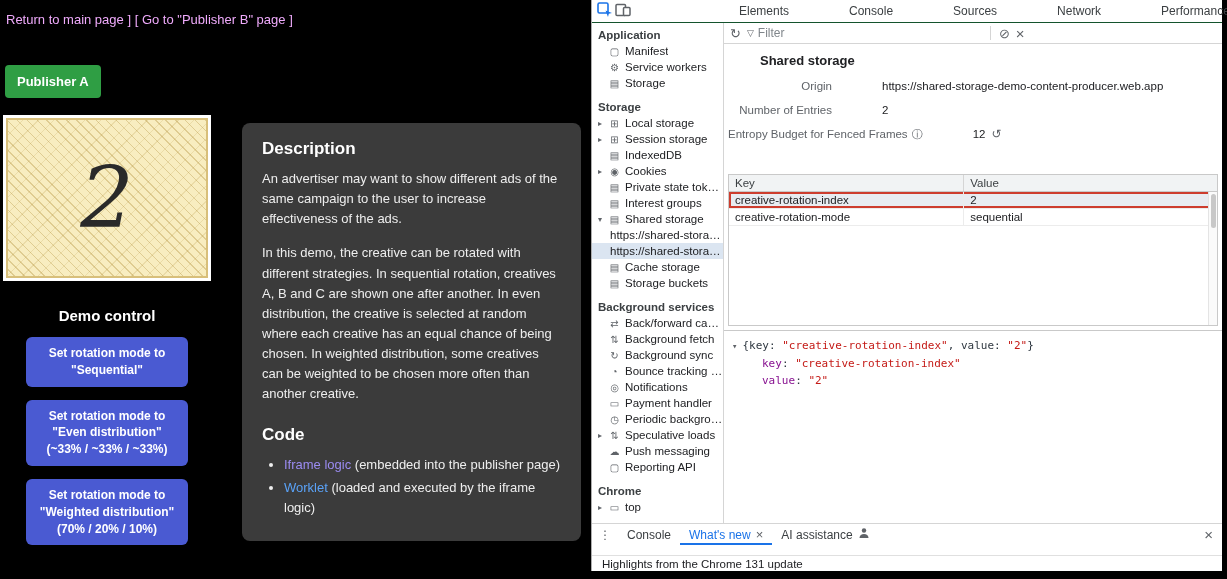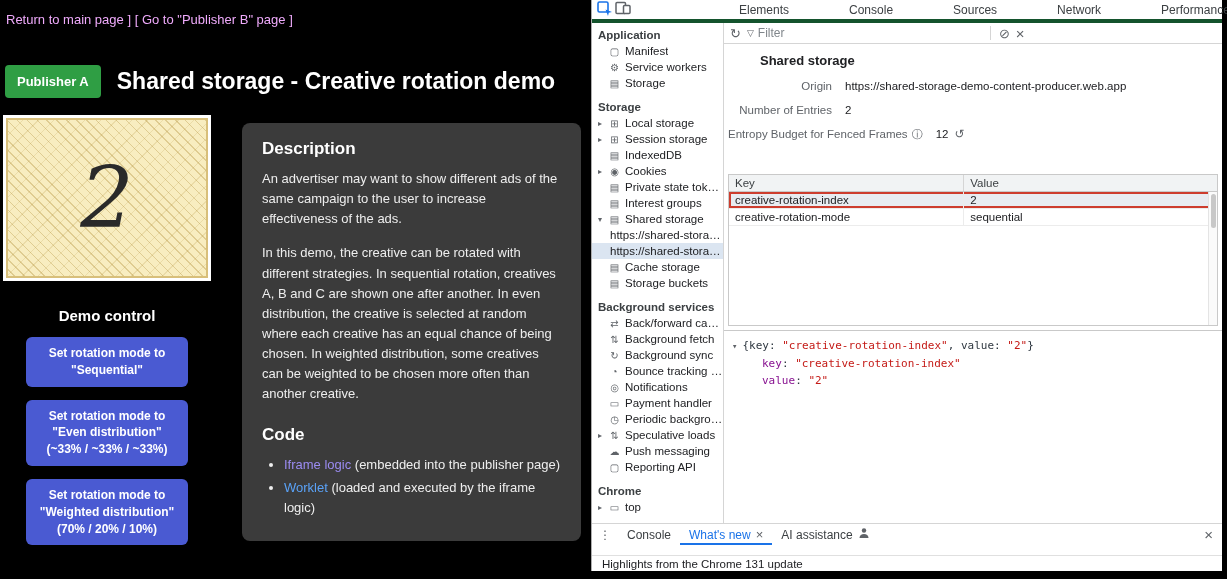--- a/index.html
+++ b/index.html
@@ -32,21 +32,21 @@
   .desc-panel p { font-size:13px; line-height:1.55; color:#eeeeee; margin-bottom:14px; }
   .code-h { margin-top:20px; }
   .code-list { margin-top:6px; padding-left:22px; }
   .code-list li { font-size:13px; line-height:1.5; color:#eeeeee; margin-bottom:4px; }
   .lnk1 { color:#9b8cf2; cursor:pointer; }
   .lnk2 { color:#5aa2f7; cursor:pointer; }
 
   
   .devtools { flex:1; background:#fff; color:#202124; display:flex; flex-direction:column; margin:0 5px 8px 0;
     border-left:1px solid #adadad; font-size:12px; min-width:0; }
-  .dt-tabbar { height:23px; flex:none; display:flex; align-items:center; border-bottom:4px solid #14532d; color:#3c4043;gap:46px; }
+  .dt-tabbar { height:23px; flex:none; display:flex; align-items:center; border-bottom:1px solid #14532d; color:#3c4043;gap:46px; }
   .tab-icons { display:flex; align-items:center; gap:2px; padding:0 5px; }
   .vsep { width:1px; height:14px; background:#d5d5d5; margin:0 2px; }
   .dt-tab { padding:0 7px; height:100%; display:flex; align-items:center; cursor:pointer; white-space:nowrap; }
   .dt-tab.selected { color:#1a73e8; box-shadow:inset 0 -2px 0 #1a73e8; }
   .more-tabs { padding:0 6px; color:#5f6368; cursor:pointer; }
   .tabbar-right { margin-left:auto; display:flex; align-items:center; gap:9px; padding-right:8px; color:#5f6368; }
   .issues { display:flex; align-items:center; gap:3px; cursor:pointer; }
   .issues-count { font-size:11px; color:#5f6368; }
   .ticon { cursor:pointer; font-size:13px; color:#5f6368; }
 
@@ -67,21 +67,21 @@
   .filter-wrap { display:flex; align-items:center; gap:4px; width:235px; }
   .funnel { font-size:9px; color:#5f6368; }
   .filter-input { border:none; outline:none; font-size:12px; color:#202124; width:190px; font-family:"Liberation Sans",sans-serif; }
   .filter-input::placeholder { color:#80868b; }
   .tb-block { font-size:13px; cursor:pointer; }
   .tb-x { font-size:15px; cursor:pointer; }
 
   .dt-content { flex:1; display:flex; flex-direction:column; min-height:0; background:#fff; }
   .report-title { padding:9px 0 0 36px; font-size:13px; font-weight:bold; color:#202124; height:26px; }
   .meta { margin-top:10px; font-size:11.5px; }
-  .meta-row { display:flex; align-items:flex-start; margin-bottom:11px; line-height:13px; }
+  .meta-row { display:flex; align-items:flex-start; margin-bottom:11px; line-height:13px;gap:37px; }
   .meta-label { min-width:108px; text-align:right; color:#5f6368; flex:none; display:inline-flex; justify-content:flex-end; gap:4px; white-space:nowrap; }
   .meta-label.wide { min-width:0; padding-left:4px; }
   .meta-value { margin-left:13px; color:#202124; display:inline-flex; gap:6px; white-space:nowrap; }
   .info-i { font-size:11px; color:#5f6368; cursor:pointer; }
   .undo-i { font-size:12px; color:#5f6368; cursor:pointer; }
 
   .kv-table { margin:22px 4px 0; height:152px; border:1px solid #c9c9c9; position:relative; flex:none; overflow:hidden; }
   .kv-header, .kv-row { display:grid; grid-template-columns:48% 52%; height:17px; align-items:center; }
   .kv-header { background:#f1f3f4; border-bottom:1px solid #c9c9c9; color:#3c4043; }
   .kv-row { border-bottom:1px solid #ececec; cursor:pointer; }
@@ -114,21 +114,20 @@
 
 <div class="screen">
 
   <div class="page">
     <div class="top-links">
       <span>Return to main page ]</span>
       <span>[ Go to "Publisher B" page ]</span>
     </div>
     <div class="page-header">
       <span class="badge">Publisher A</span>
-      <h1 class="page-title">Shared storage - Creative rotation demo</h1>
     </div>
     <div class="page-body">
       <div class="left-col">
         <div class="creative-frame">
           <span class="creative-number">2</span>
         </div>
         <div class="demo-heading">Demo control</div>
         <div class="btn-col">
           <button class="demo-btn">Set rotation mode to "Sequential"</button>
           <button class="demo-btn">Set rotation mode to "Even distribution" (~33% / ~33% / ~33%)</button>

